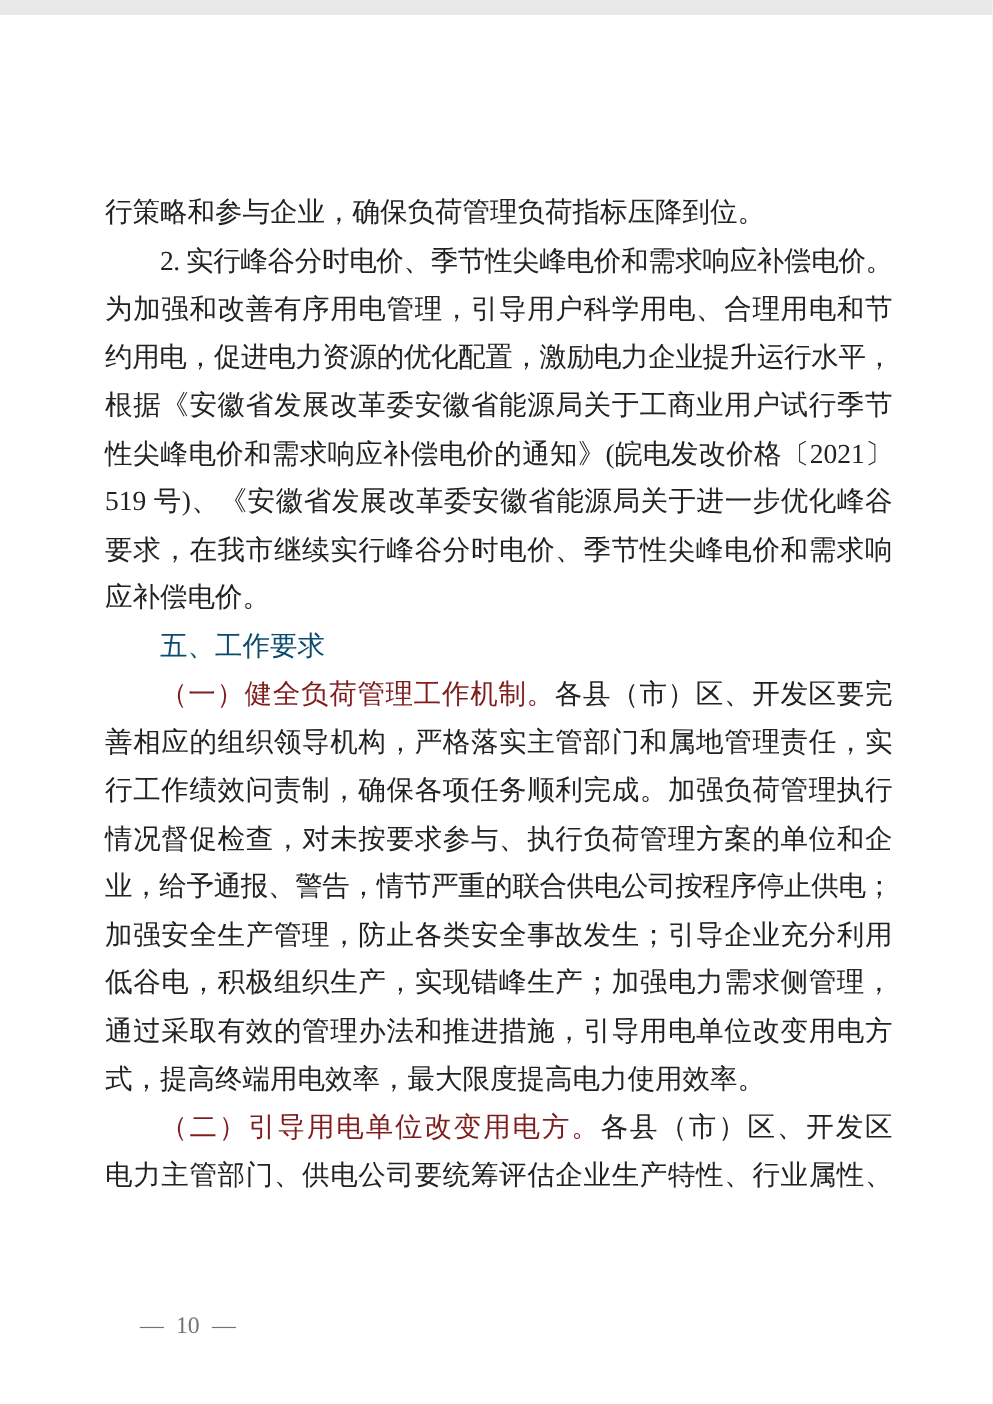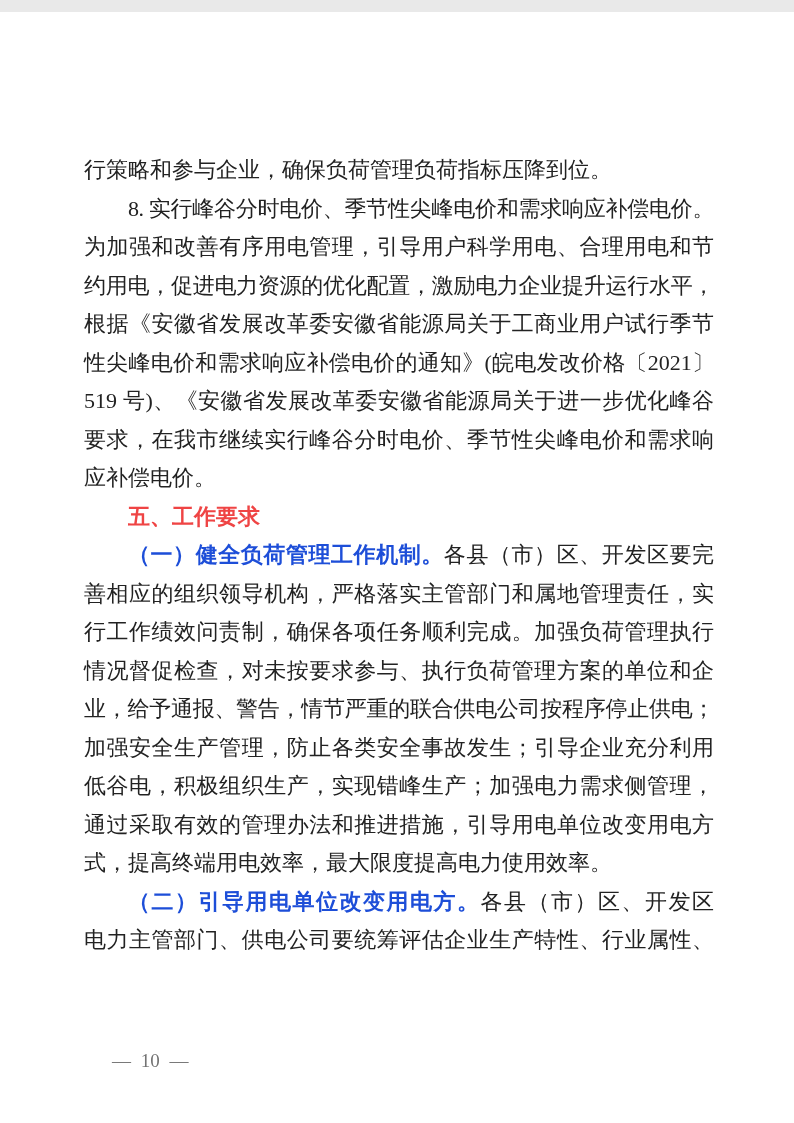--- a/index.html
+++ b/index.html
@@ -32,45 +32,45 @@
     white-space: normal;
     text-align: justify;
     text-align-last: justify;
     -moz-text-align-last: justify;
   }
   .indent { text-indent: 2em; }
   .t1 { letter-spacing: -0.45px; }
   .t2 { letter-spacing: -0.75px; }
   .heading {
     font-family: "Liberation Sans", "DejaVu Sans", sans-serif;
-    font-weight: 700;
-    color: #ef4444;
+    font-weight: 400;
+    color: #0c4a6e;
   }
   .lead {
-    font-weight: 700;
-    color: #1d4ed8;
+    font-weight: 400;
+    color: #7f1d1d;
   }
   .page-footer {
     position: absolute;
     left: 112px;
     top: 1034px;
     font-size: 19px;
     line-height: 30px;
     color: #737373;
     word-spacing: 5px;
     font-family: "Liberation Serif", "DejaVu Serif", serif;
   }
 </style>
 </head>
 <body>
 
 <div class="page">
   <main class="content">
     <div class="line">行策略和参与企业，确保负荷管理负荷指标压降到位。</div>
-    <div class="line indent fill t1">8. 实行峰谷分时电价、季节性尖峰电价和需求响应补偿电价。</div>
+    <div class="line indent fill t1">2. 实行峰谷分时电价、季节性尖峰电价和需求响应补偿电价。</div>
     <div class="line fill">为加强和改善有序用电管理，引导用户科学用电、合理用电和节</div>
     <div class="line fill t1">约用电，促进电力资源的优化配置，激励电力企业提升运行水平，</div>
     <div class="line fill">根据《安徽省发展改革委安徽省能源局关于工商业用户试行季节</div>
     <div class="line fill">性尖峰电价和需求响应补偿电价的通知》(皖电发改价格〔2021〕</div>
     <div class="line fill">519 号)、《安徽省发展改革委安徽省能源局关于进一步优化峰谷</div>
     <div class="line fill">要求，在我市继续实行峰谷分时电价、季节性尖峰电价和需求响</div>
     <div class="line">应补偿电价。</div>
     <div class="line heading indent">五、工作要求</div>
     <div class="line indent fill"><span class="lead">（一）健全负荷管理工作机制。</span><span>各县（市）区、开发区要完</span></div>
     <div class="line fill">善相应的组织领导机构，严格落实主管部门和属地管理责任，实</div>

